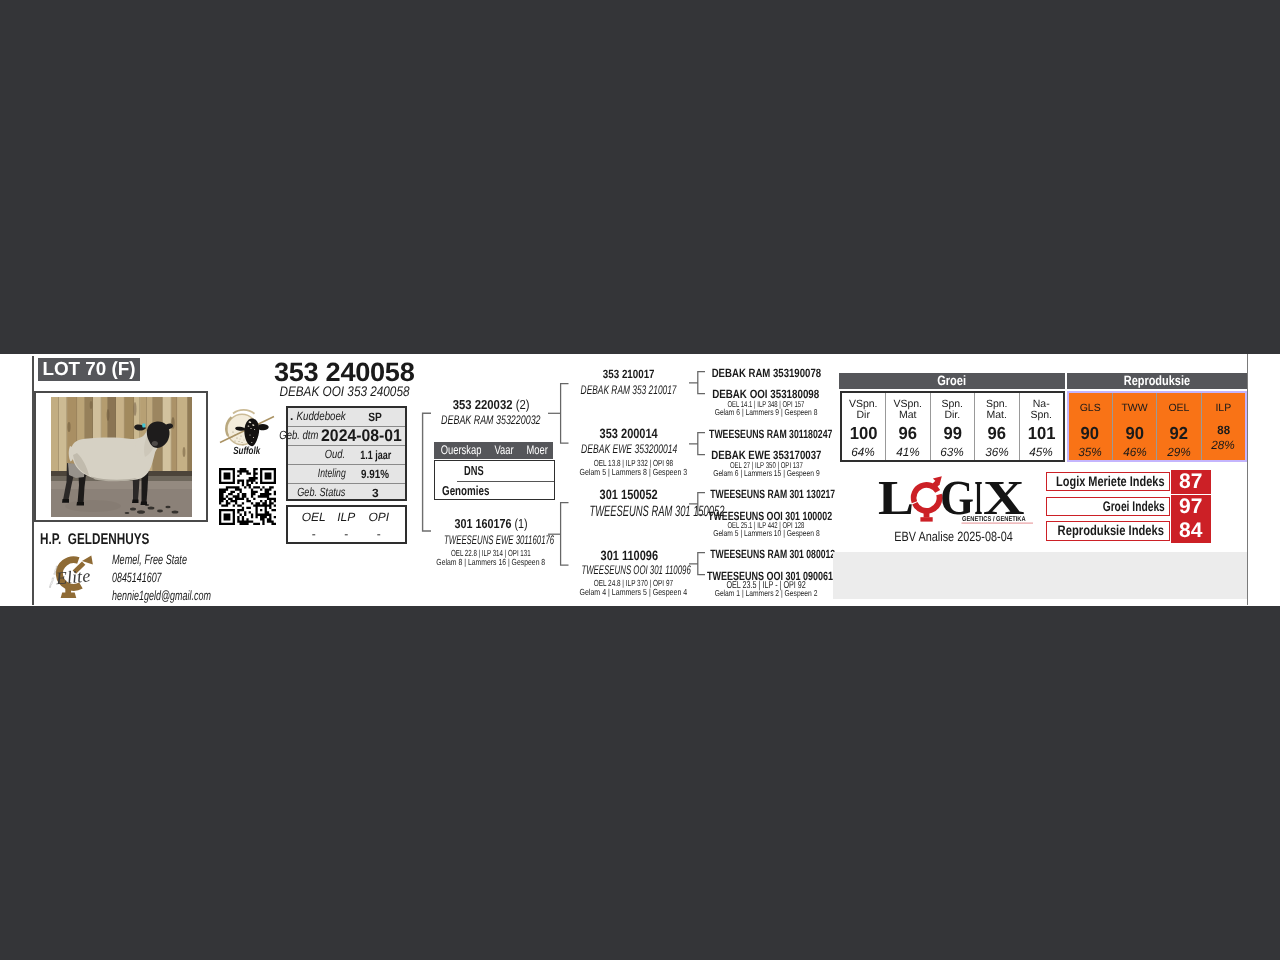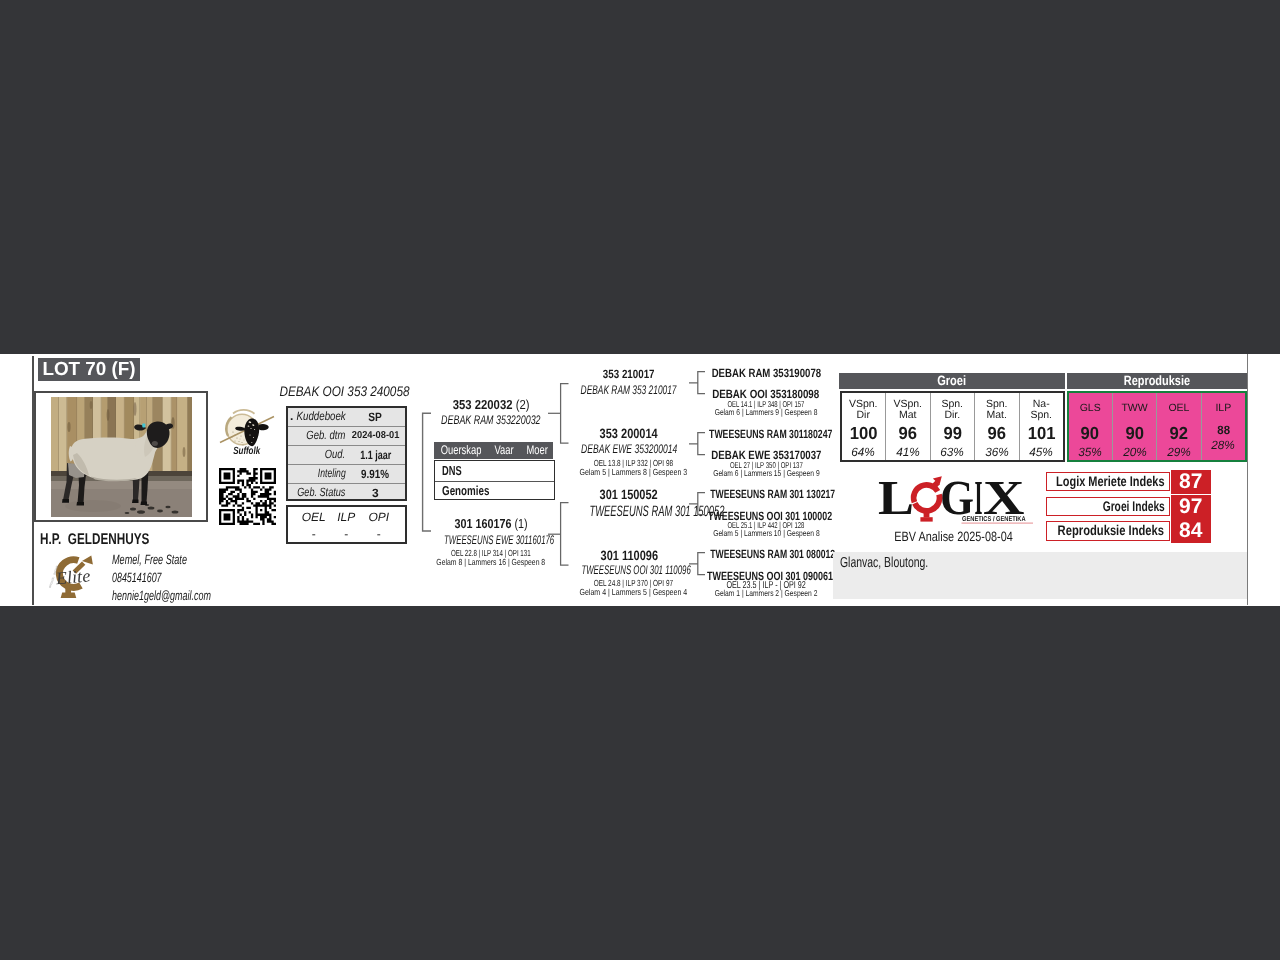--- a/index.html
+++ b/index.html
@@ -128,35 +128,36 @@
 
       <path d="M95,31 C92,27.5 86,26.5 83.5,29 C82,31.5 86,34 90.5,33.5 C92.5,33.2 94.2,32.3 95,31 Z" fill="#1e1c1c"></path>
 
       <path d="M113,29.5 C115.5,26 121,25.5 122,28.5 C122.6,31 118,33 114.5,32 Z" fill="#1e1c1c"></path>
 
       <rect x="91.3" y="26.5" width="3" height="4" rx="0.7" fill="#43c4d2"></rect>
     </g>
   </svg>
   </div>
 
+  <div class="abs ctr" style="left:244px;top:358.3px;width:200px;font-size:26.4px;font-weight:bold;line-height:28px;"><span class="cx" style="transform:scaleX(1.03);letter-spacing:-0.3px;">353 240058</span></div>
 
   <div class="abs ctr i" style="left:244px;top:384px;width:200px;font-size:14px;line-height:15px;"><span class="cx" style="transform:scaleX(0.84);">DEBAK OOI 353 240058</span></div>
 
   <div class="abs" style="left:285.5px;top:405.5px;width:117.5px;height:91px;border:2.2px solid #2e2e2e;background:#e5e5e5;">
     <div style="display:flex;height:18.2px;border-bottom:1px solid #8a8a8a;align-items:center;">
       <div class="i" style="width:58px;text-align:right;font-size:12px;position:relative;">
           <span class="cxr" style="position:absolute;right:0;top:-8px;transform:scaleX(0.81);">Kuddeboek</span>
         </div>
       <div class="b ctr" style="flex:1;font-size:12px;"><span class="cx" style="transform:scaleX(0.85);">SP</span></div>
     </div>
     <div style="display:flex;height:18.2px;border-bottom:1px solid #8a8a8a;align-items:center;">
       <div class="i" style="width:58px;text-align:right;font-size:12px;position:relative;">
           <span class="cxr" style="position:absolute;right:0;top:-8px;transform:scaleX(0.79);">Geb. dtm</span>
         </div>
-      <div class="b ctr" style="flex:1;font-size:10px;"><span class="cx" style="transform:scaleX(0.93);">2024-08-01</span></div>
+      <div class="b ctr" style="flex:1;font-size:17px;"><span class="cx" style="transform:scaleX(0.93);">2024-08-01</span></div>
     </div>
     <div style="display:flex;height:18.2px;border-bottom:1px solid #8a8a8a;align-items:center;">
       <div class="i" style="width:58px;text-align:right;font-size:12px;position:relative;">
           <span class="cxr" style="position:absolute;right:0;top:-8px;transform:scaleX(0.78);">Oud.</span>
         </div>
       <div class="b ctr" style="flex:1;font-size:12px;"><span class="cx" style="transform:scaleX(0.75);">1.1 jaar</span></div>
     </div>
     <div style="display:flex;height:18.2px;border-bottom:1px solid #8a8a8a;align-items:center;">
       <div class="i" style="width:58px;text-align:right;font-size:12px;position:relative;">
           <span class="cxr" style="position:absolute;right:0;top:-8px;transform:scaleX(0.72);">Inteling</span>
@@ -259,21 +260,21 @@
 
   <div class="abs ctr" style="left:411px;top:396.5px;width:160px;font-size:13px;"><span class="cx" style="transform:scaleX(0.87);"><b>353 220032</b> (2)</span></div>
 
   <div class="abs ctr i" style="left:411px;top:412.5px;width:160px;font-size:12.5px;"><span class="cx" style="transform:scaleX(0.712);">DEBAK RAM 353220032</span></div>
 
   <div class="abs" style="left:434px;top:441.5px;width:118.5px;height:17.4px;background:#55565a;color:#fff;font-size:12.5px;line-height:17.4px;">
     <span class="cxl" style="transform:scaleX(0.75);padding-left:9px;">Ouerskap&nbsp;&nbsp;&nbsp;&nbsp;&nbsp;Vaar&nbsp;&nbsp;&nbsp;&nbsp;&nbsp;Moer</span>
   </div>
 
   <div class="abs" style="left:434px;top:460.3px;width:118.5px;height:38px;border:1.6px solid #2e2e2e;background:#fff;">
-    <div class="b" style="height:19.8px;border-bottom:1px solid #555;font-size:13px;line-height:19.5px;padding-left:7px;"><span class="cxl" style="transform:scaleX(0.715);">DNS</span></div>
+    <div class="b" style="height:19.8px;border-bottom:1px solid #555;font-size:13px;line-height:19.5px;padding-left:7px;margin-left:22px;"><span class="cxl" style="transform:scaleX(0.715);">DNS</span></div>
     <div class="b" style="height:18px;font-size:13px;line-height:18px;padding-left:7px;"><span class="cxl" style="transform:scaleX(0.755);">Genomies</span></div>
   </div>
 
   <div class="abs ctr" style="left:411px;top:515.5px;width:160px;font-size:13px;"><span class="cx" style="transform:scaleX(0.83);"><b>301 160176</b> (1)</span></div>
 
   <div class="abs ctr i" style="left:411px;top:532.5px;width:160px;font-size:12.5px;"><span class="cx" style="transform:scaleX(0.625);">TWEESEUNS EWE 301160176</span></div>
 
   <div class="abs ctr" style="left:411px;top:547.5px;width:160px;font-size:8.8px;color:#222;"><span class="cx" style="transform:scaleX(0.70);">OEL 22.8 | ILP 314 | OPI 131</span></div>
   <div class="abs ctr" style="left:411px;top:556.5px;width:160px;font-size:8.8px;color:#222;"><span class="cx" style="transform:scaleX(0.78);">Gelam 8 | Lammers 16 | Gespeen 8</span></div>
 
@@ -382,30 +383,30 @@
         <div class="ctr b" style="font-size:17.5px;"><span class="cx" style="transform:scaleX(0.95);">96</span></div>
         <div class="ctr i" style="font-size:12px;padding-top:1px;"><span class="cx" style="transform:scaleX(0.98);">36%</span></div>
       </div>
     <div style="flex:1;">
         <div class="ctr" style="font-size:10.5px;line-height:11px;padding-top:6px;height:24px;">Na-<br>Spn.</div>
         <div class="ctr b" style="font-size:17.5px;"><span class="cx" style="transform:scaleX(0.95);">101</span></div>
         <div class="ctr i" style="font-size:12px;padding-top:1px;"><span class="cx" style="transform:scaleX(0.98);">45%</span></div>
       </div>
   </div>
 
-  <div class="abs" style="left:1066.5px;top:391px;width:176.5px;height:66.5px;border:2px solid #15803d;background:#ec4899;display:flex;">
+  <div class="abs" style="left:1066.5px;top:391px;width:176.5px;height:66.5px;border:2px solid #c4b5fd;background:#f97316;display:flex;">
     <div style="flex:1;border-right:1px solid #999;">
         <div class="ctr" style="font-size:10.5px;line-height:30px;height:30px;">GLS</div>
         <div class="ctr b" style="font-size:17.5px;"><span class="cx" style="transform:scaleX(0.95);">90</span></div>
         <div class="ctr i" style="font-size:12px;padding-top:1px;"><span class="cx" style="transform:scaleX(0.98);">35%</span></div>
       </div>
     <div style="flex:1;border-right:1px solid #999;">
         <div class="ctr" style="font-size:10.5px;line-height:30px;height:30px;">TWW</div>
         <div class="ctr b" style="font-size:17.5px;"><span class="cx" style="transform:scaleX(0.95);">90</span></div>
-        <div class="ctr i" style="font-size:12px;padding-top:1px;"><span class="cx" style="transform:scaleX(0.98);">20%</span></div>
+        <div class="ctr i" style="font-size:12px;padding-top:1px;"><span class="cx" style="transform:scaleX(0.98);">46%</span></div>
       </div>
     <div style="flex:1;border-right:1px solid #999;">
         <div class="ctr" style="font-size:10.5px;line-height:30px;height:30px;">OEL</div>
         <div class="ctr b" style="font-size:17.5px;"><span class="cx" style="transform:scaleX(0.95);">92</span></div>
         <div class="ctr i" style="font-size:12px;padding-top:1px;"><span class="cx" style="transform:scaleX(0.98);">29%</span></div>
       </div>
     <div style="flex:1;">
         <div class="ctr" style="font-size:10.5px;line-height:30px;height:30px;">ILP</div>
         <div class="ctr b" style="font-size:12px;"><span class="cx" style="transform:scaleX(0.95);">88</span></div>
         <div class="ctr i" style="font-size:12px;padding-top:1px;"><span class="cx" style="transform:scaleX(0.98);">28%</span></div>
@@ -448,17 +449,16 @@
     </div>
   <div class="abs ctr" style="left:1171px;top:494.5px;width:39.5px;height:24.4px;background:#cc2026;color:#fff;font-size:21px;font-weight:bold;line-height:24px;">97</div>
 
   <div class="abs" style="left:1045.5px;top:521px;width:122px;height:17.5px;border:1.7px solid #cc2026;background:#fff;font-size:14px;font-weight:bold;line-height:17.5px;">
       <span class="cxr" style="position:absolute;right:4px;top:0;line-height:17.5px;transform:scaleX(0.80);">Reproduksie Indeks</span>
     </div>
   <div class="abs ctr" style="left:1171px;top:519px;width:39.5px;height:24.4px;background:#cc2026;color:#fff;font-size:21px;font-weight:bold;line-height:24px;">84</div>
 
   <div class="abs" style="left:833px;top:551.5px;width:413.5px;height:47px;background:#ececec;">
     <div style="padding:3.5px 0 0 7px;font-size:14.5px;line-height:17.8px;">
-      <div><span class="cxl" style="transform:scaleX(0.72);">Glanvac, Bloutong.</span></div>
     </div>
   </div>
 
 </div>
 
 </body></html>

